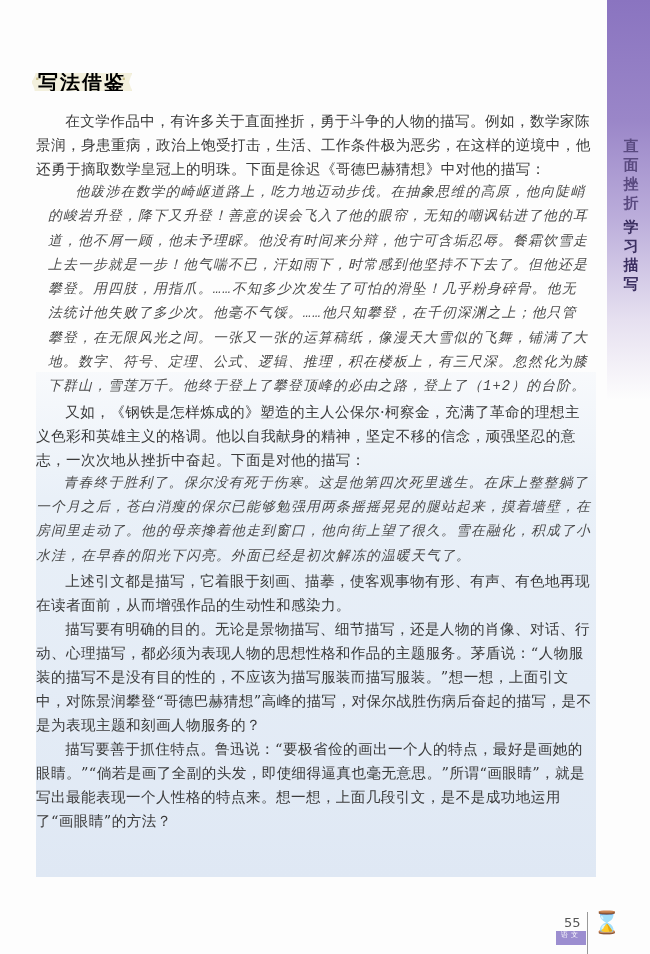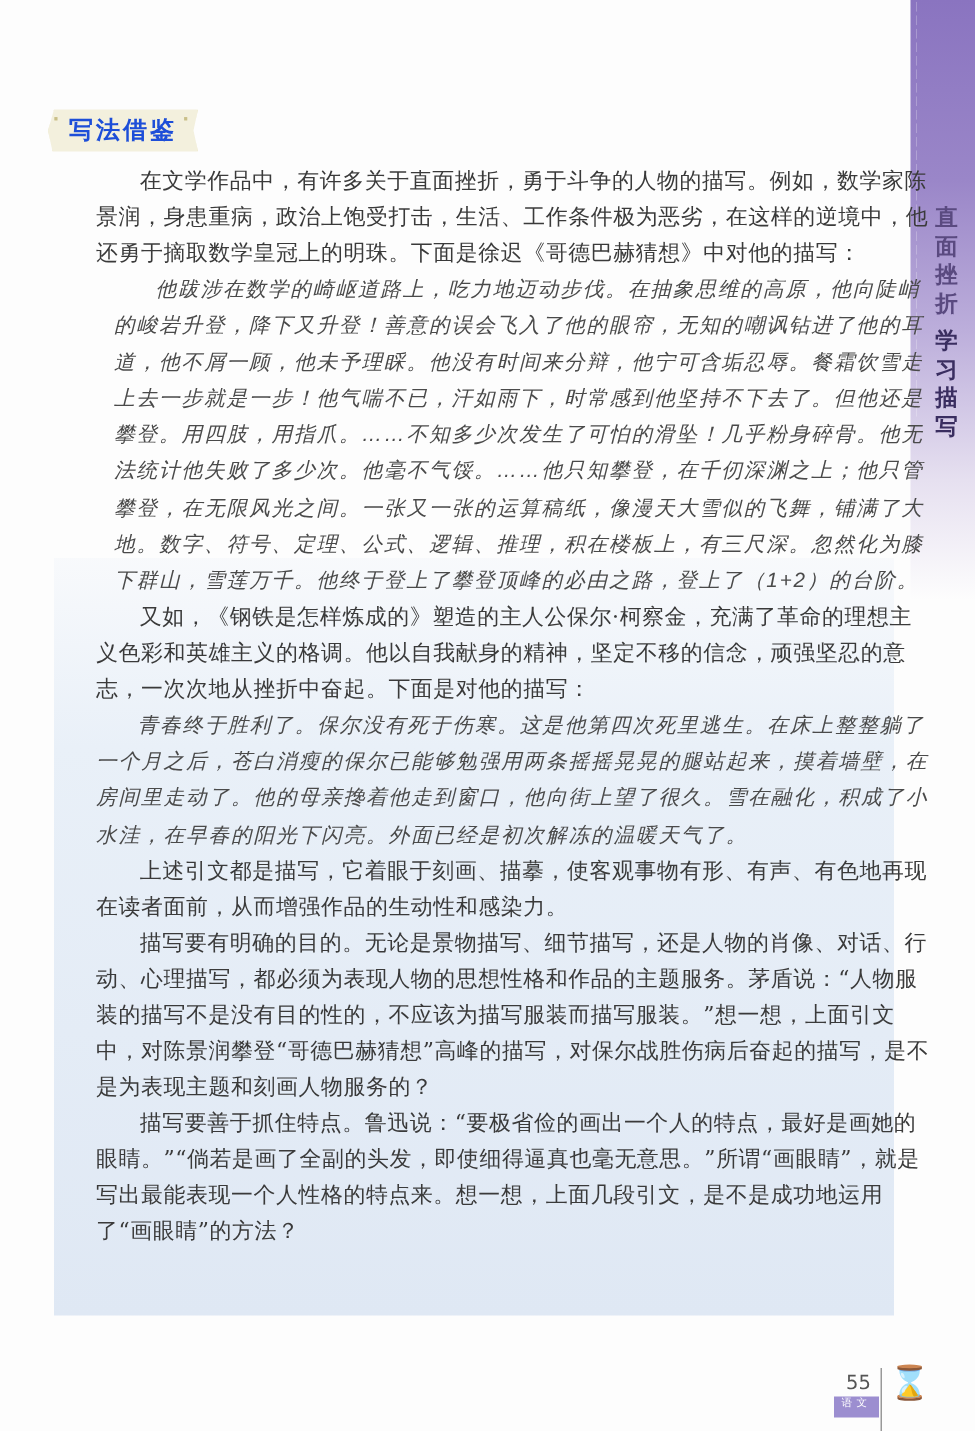--- a/index.html
+++ b/index.html
@@ -15,50 +15,50 @@
     }
     .side-tab::before {
       content: ""; position: absolute; left: -4px; top: 0; bottom: 120px; width: 8px;
       background: radial-gradient(circle at 0 50%, #fdfdfd 3px, transparent 3.5px) 0 0/8px 9px repeat-y;
     }
     .side-label {
       position: absolute; right: 8px; width: 22px;
       font-family: "DejaVu Sans", sans-serif; font-weight: bold; font-size: 15px;
       line-height: 19px; text-align: center; word-break: break-all;
     }
-    .side-label.one { top: 137px; color: #5a4a80; font-family: Liberation Serif, serif; }
+    .side-label.one { top: 137px; color: #5a4a80; }
     .side-label.two { top: 218px; color: #3a2e60; }
 
     .section-tag {
-      position: absolute; left: 32px; top: 73px; width: 100px; height: 28px;
+      position: absolute; left: 32px; top: 73px; width: 100px; height: 18px;
       background: #f3f0dd; border-radius: 2px;
       box-shadow: 0 0 0 1px #ece7c8;
       display: flex; align-items: center; justify-content: center;
-      font-family: "DejaVu Sans", sans-serif; font-weight: bold; font-size: 16px;
-      color: #1d4ed8; letter-spacing: 2px;
+      font-family: "DejaVu Sans", sans-serif; font-weight: bold; font-size: 20px;
+      color: #000000; letter-spacing: 2px;
       clip-path: polygon(4% 0, 100% 0, 97% 50%, 100% 100%, 3% 100%, 0 50%);
     }
     .section-tag::before, .section-tag::after {
       content: "·"; color: #c9bf88; position: absolute; top: -1px; font-size: 12px;
     }
     .section-tag::before { left: 3px; }
     .section-tag::after { right: 4px; }
 
     .page-body {
       position: absolute; left: 36px; top: 109px; width: 558px;
-      font-size: 14.6px; line-height: 24px; letter-spacing: 0.4px; margin-left: 28px;
+      font-size: 14.6px; line-height: 24px; letter-spacing: 0.4px;
     }
     .tinted {
       position: absolute; left: 36px; top: 372px; width: 560px; height: 505px;
       background: linear-gradient(180deg, rgba(240,244,250,0.4) 0%, #e9f0f8 25%, #dfe8f4 100%);
       z-index: 0;
     }
     p { margin: 0; position: relative; z-index: 1; text-indent: 2em; }
     p.quote {
-      font-family: Liberation Sans, sans-serif; font-style: italic;
+      font-family: Liberation Mono, monospace; font-style: italic;
       font-size: 13.8px; color: #4a4a4a; letter-spacing: 1.2px;
       line-height: 24.3px;
     }
     p.quote.block { padding-left: 12px; padding-right: 6px; }
     p.quote.paul { padding-left: 0; }
 
     .page-number {
       position: absolute; left: 564px; top: 915px;
       font-family: "DejaVu Sans", sans-serif; font-size: 13px; color: #555;
     }

